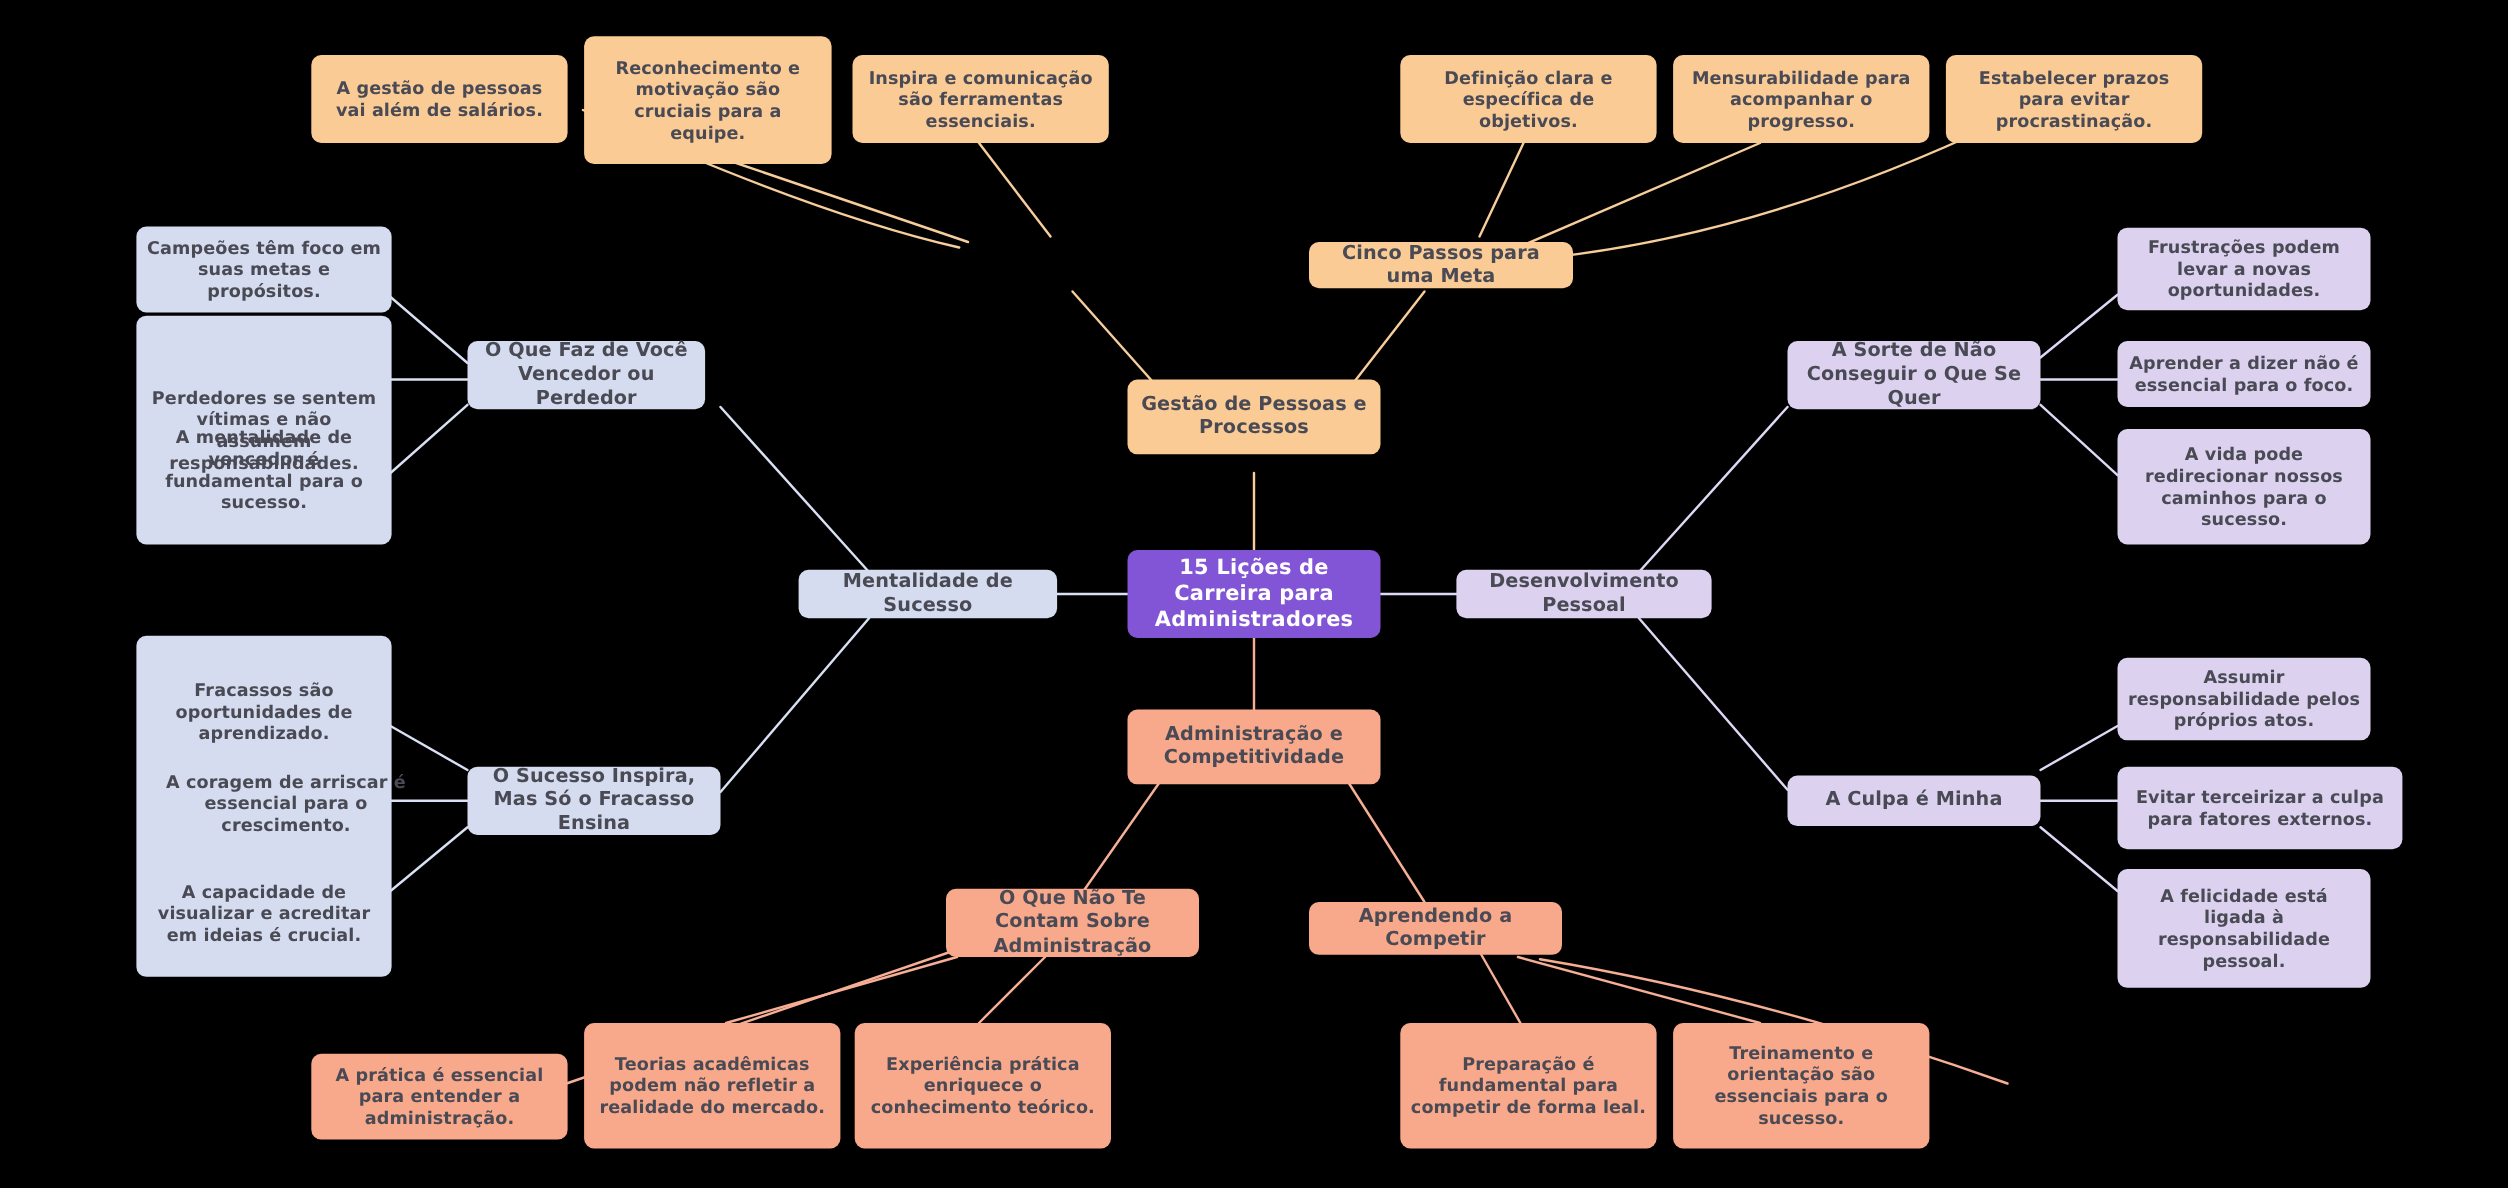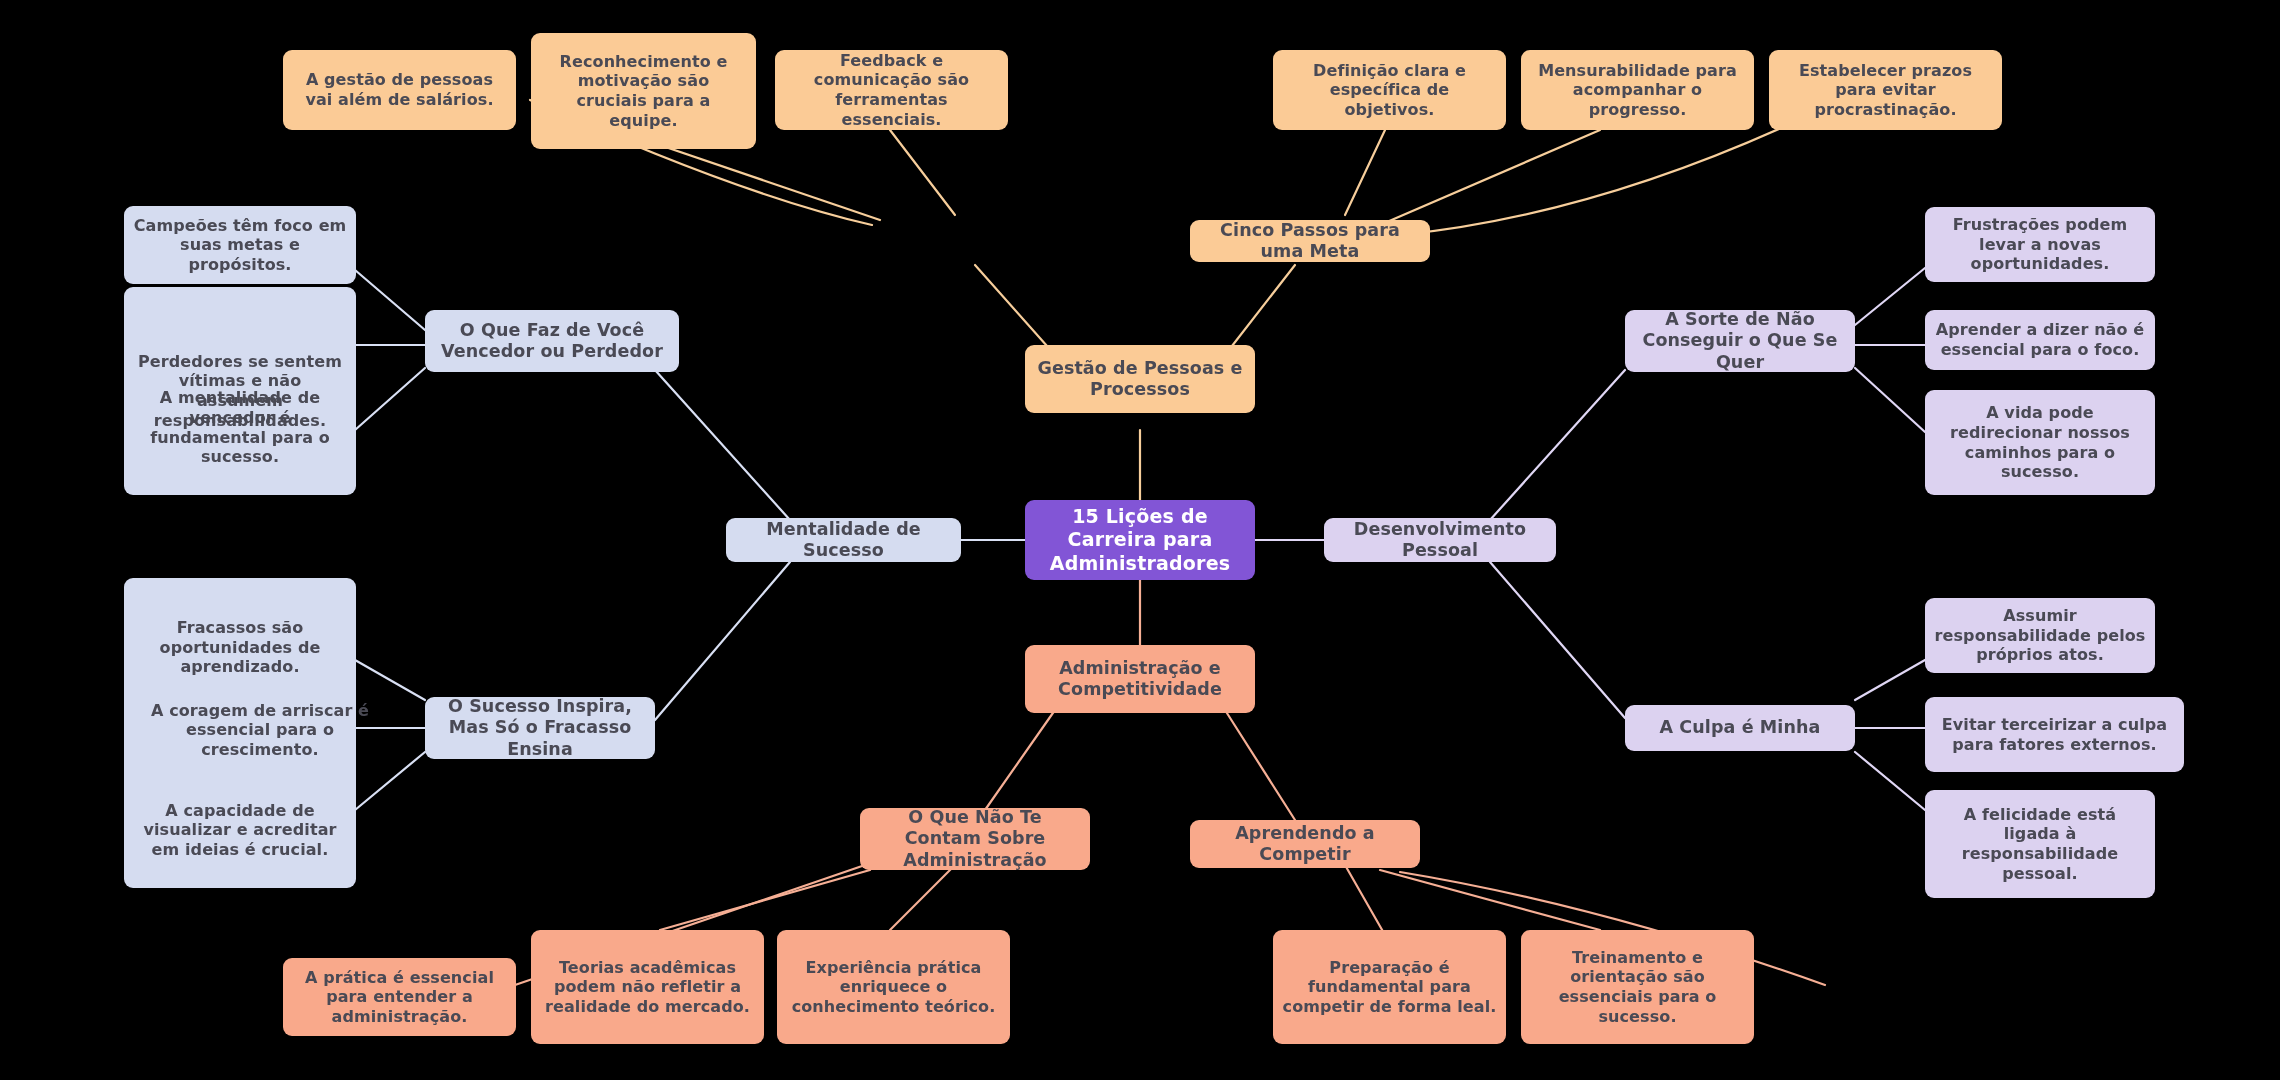--- a/index.html
+++ b/index.html
@@ -112,38 +112,38 @@
     <span>Cinco Passos para uma Meta</span>
   </div>
 
   <div class="node leaf" style="left:283px; top:50px; width:233px; height:80px; background:#FBCB96;">
     <span>A gestão de pessoas vai além de salários.</span>
   </div>
   <div class="node leaf" style="left:531px; top:33px; width:225px; height:116px; background:#FBCB96;">
     <span>Reconhecimento e motivação são cruciais para a equipe.</span>
   </div>
   <div class="node leaf" style="left:775px; top:50px; width:233px; height:80px; background:#FBCB96;">
-    <span>Feedback e comunicação são ferramentas essenciais.</span>
+    <span>Inspira e comunicação são ferramentas essenciais.</span>
   </div>
 
   <div class="node leaf" style="left:1273px; top:50px; width:233px; height:80px; background:#FBCB96;">
     <span>Definição clara e específica de objetivos.</span>
   </div>
   <div class="node leaf" style="left:1521px; top:50px; width:233px; height:80px; background:#FBCB96;">
     <span>Mensurabilidade para acompanhar o progresso.</span>
   </div>
   <div class="node leaf" style="left:1769px; top:50px; width:233px; height:80px; background:#FBCB96;">
     <span>Estabelecer prazos para evitar procrastinação.</span>
   </div>
 
   <div class="node branch" style="left:726px; top:518px; width:235px; height:44px; background:#D5DCF0;">
     <span>Mentalidade de Sucesso</span>
   </div>
 
-  <div class="node branch" style="left:425px; top:310px; width:254px; height:62px; background:#D5DCF0;">
+  <div class="node branch" style="left:425px; top:310px; width:216px; height:62px; background:#D5DCF0;">
     <span>O Que Faz de Você Vencedor ou Perdedor</span>
   </div>
 
   <div class="node branch" style="left:425px; top:697px; width:230px; height:62px; background:#D5DCF0;">
     <span>O Sucesso Inspira, Mas Só o Fracasso Ensina</span>
   </div>
 
   <div class="node leaf" style="left:124px; top:206px; width:232px; height:78px; background:#D5DCF0;">
     <span>Campeões têm foco em suas metas e propósitos.</span>
   </div>

